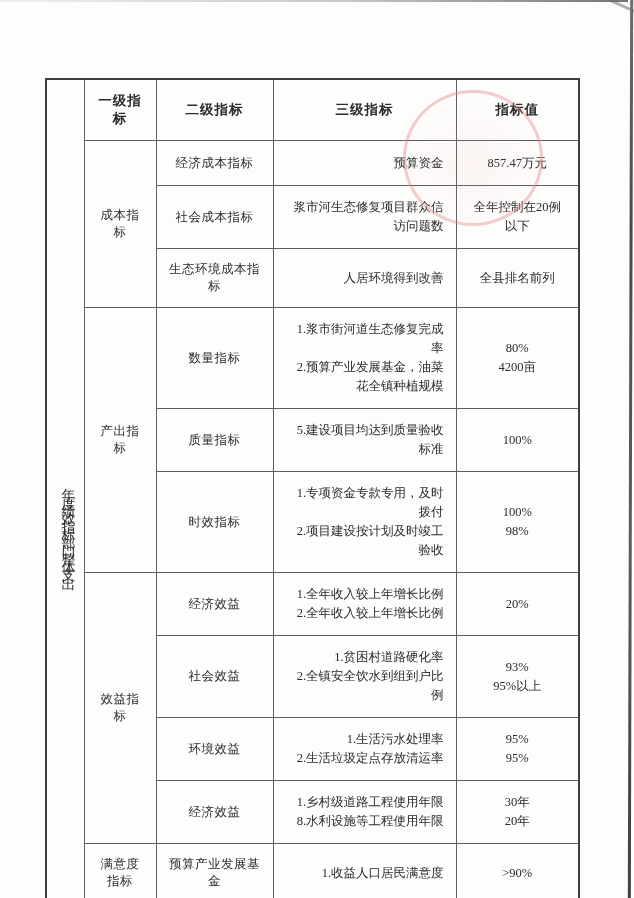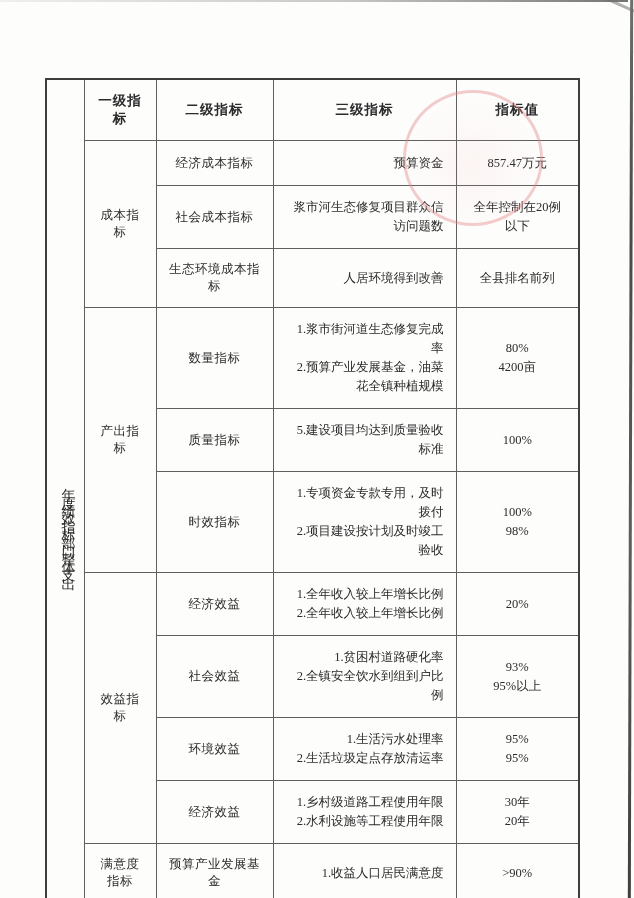--- a/index.html
+++ b/index.html
@@ -195,21 +195,21 @@
         </td>
         <td class="val-cell">
           <div class="vline">95%</div>
           <div class="vline">95%</div>
         </td>
       </tr>
       <tr style="height:36px">
         <td class="lbl">经济效益</td>
         <td class="items-cell">
           <div class="item">1.乡村级道路工程使用年限</div>
-          <div class="item">2.水利设施等工程使用年限</div>
+          <div class="item">8.水利设施等工程使用年限</div>
         </td>
         <td class="val-cell">
           <div class="vline">30年</div>
           <div class="vline">20年</div>
         </td>
       </tr>
 
       <tr style="height:59px">
         <td class="lbl">满意度指标</td>
         <td class="lbl">预算产业发展基金</td>

